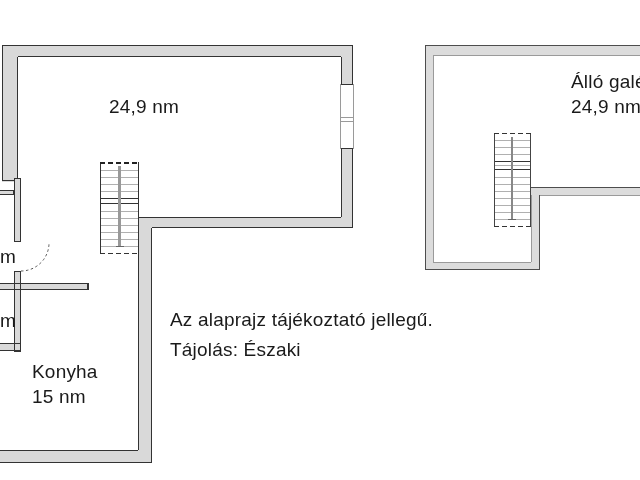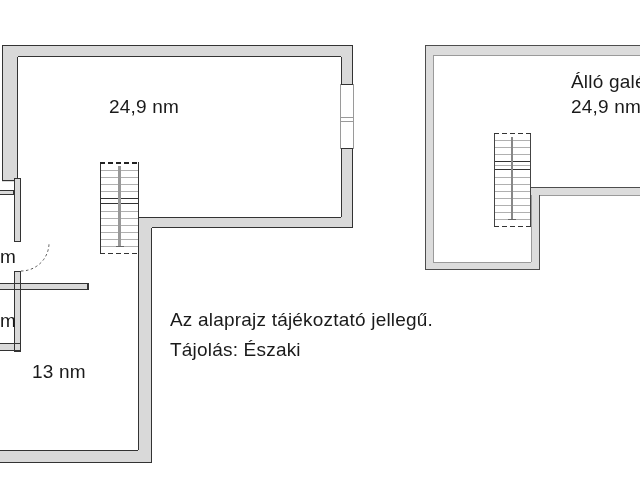--- a/index.html
+++ b/index.html
@@ -163,21 +163,22 @@
         <line x1="508" y1="219.5" x2="516" y2="219.5" stroke="#666666" stroke-width="1.6"></line>
       </g>
     </g>
   </svg>
 
   <div class="lbl" style="left:109px;top:94px;">
     <div>24,9 nm</div>
   </div>
 
   <div class="lbl" style="left:32px;top:359px;">
-    <div>13 nm</div>
+    <div>Konyha</div>
+    <div>15 nm</div>
   </div>
 
   <div class="lbl" style="left:571px;top:69px;">
     <div>Álló galéria</div>
     <div>24,9 nm</div>
   </div>
 
   <div class="lbl" style="left:0px;top:244px;">m</div>
 
   <div class="lbl" style="left:0px;top:308px;">m</div>

